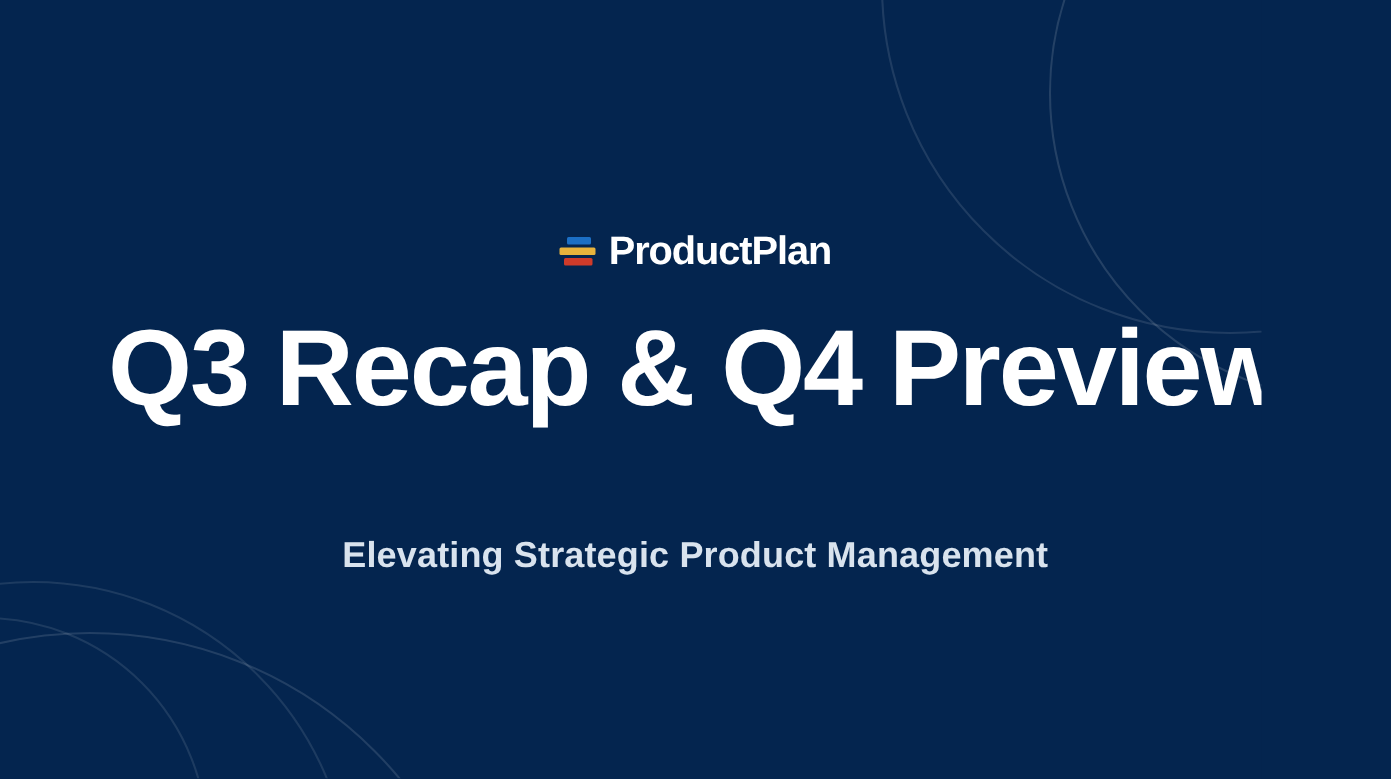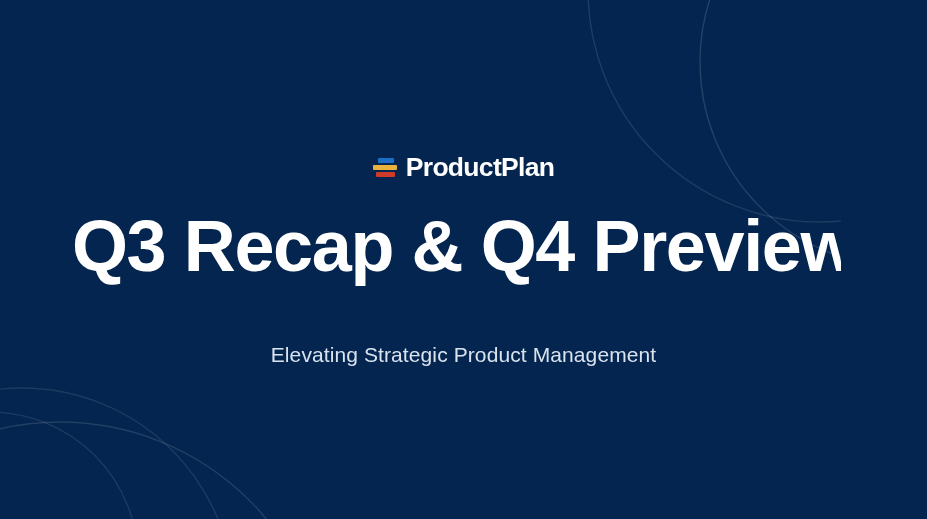--- a/index.html
+++ b/index.html
@@ -83,24 +83,24 @@
     font-size: 72px;
     font-weight: bold;
     letter-spacing: -1.4px;
     line-height: 1.06;
     white-space: nowrap;
     text-align: center;
   }
 
   
   .slide-subtitle {
-    margin-top: 9px;
+    margin-top: 24px;
     color: #d9e3ee;
-    font-size: 21px;
-    font-weight: normal;
+    font-size: 24px;
+    font-weight: bold;
     letter-spacing: 0.1px;
     line-height: 1.2;
     white-space: nowrap;
     text-align: center;
   }
 </style>
 </head>
 <body>
 
 <div id="slide">

